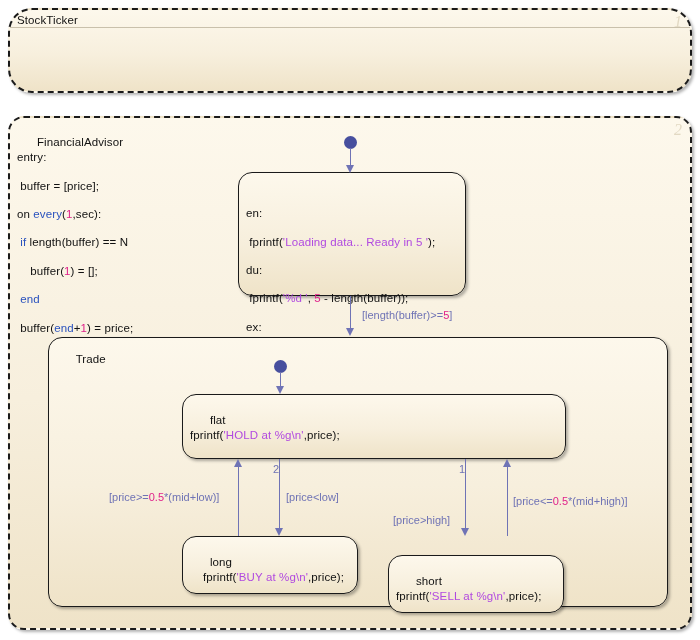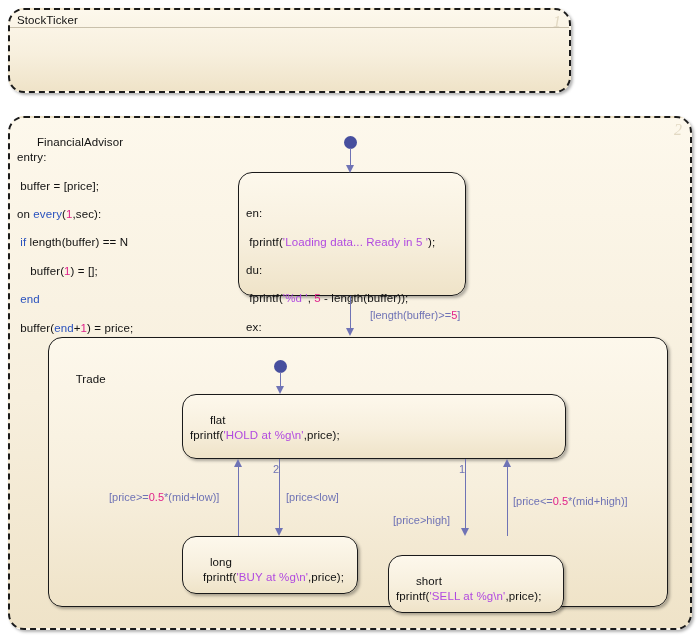--- a/index.html
+++ b/index.html
@@ -107,21 +107,21 @@
     font-size: 11px;
     color: #6f73b5;
     line-height: 11px;
   }
 </style>
 </head>
 <body>
 
 <div id="canvas">
 
-  <div class="state parallel" style="left:8px; top:8px; width:563px; height:85px;">
+  <div class="state parallel" style="left:8px; top:8px; width:684px; height:85px;border-radius:24px;">
     <div class="state-divider" style="top:17px;"></div>
     <div class="state-label">StockTicker</div>
     <div class="watermark">1</div>
   </div>
 
   <div class="state parallel" style="left:8px; top:116px; width:684px; height:514px;">
     <div class="watermark">2</div>
 
     <div class="state-label" style="top:3px; left:7px;">
       <span>FinancialAdvisor</span>
@@ -149,25 +149,25 @@
     </div>
   </div>
 
   <div class="junction" style="left:344px; top:136px;"></div>
   <div class="tline v" style="left:349.5px; top:148px; height:18px;"></div>
   <div class="arrow down" style="left:345.5px; top:165px;"></div>
 
   <div class="tline v" style="left:349.5px; top:296px; height:34px;"></div>
   <div class="arrow down" style="left:345.5px; top:328px;"></div>
   <div class="tlabel" style="left:362px; top:309px;">
-    <span class="plain" style="color:#6f73b5;margin-left:8px;">[length(buffer)&gt;=</span><span class="num">5</span><span style="color:#6f73b5;">]</span>
+    <span class="plain" style="color:#6f73b5;">[length(buffer)&gt;=</span><span class="num">5</span><span style="color:#6f73b5;">]</span>
   </div>
 
   <div class="state" style="left:48px; top:337px; width:620px; height:270px;">
-    <div class="state-label" style="top:20px; left:7px;">
+    <div class="state-label" style="top:0; left:7px;">
       <span>Trade</span>
     </div>
   </div>
 
   <div class="junction" style="left:274px; top:360px;"></div>
   <div class="tline v" style="left:279.5px; top:372px; height:16px;"></div>
   <div class="arrow down" style="left:275.5px; top:386px;"></div>
 
   <div class="state" style="left:182px; top:394px; width:384px; height:65px;">
     <div class="state-label" style="top:4px; left:7px;">

